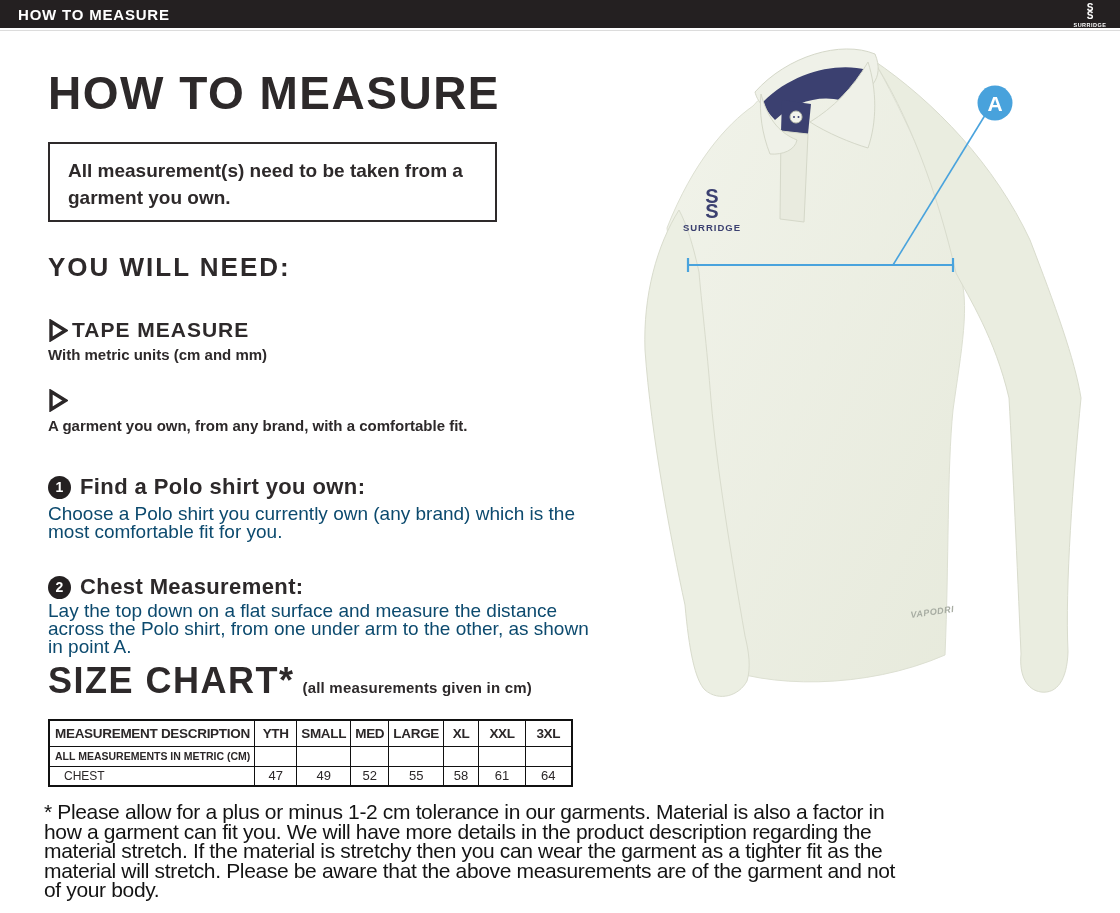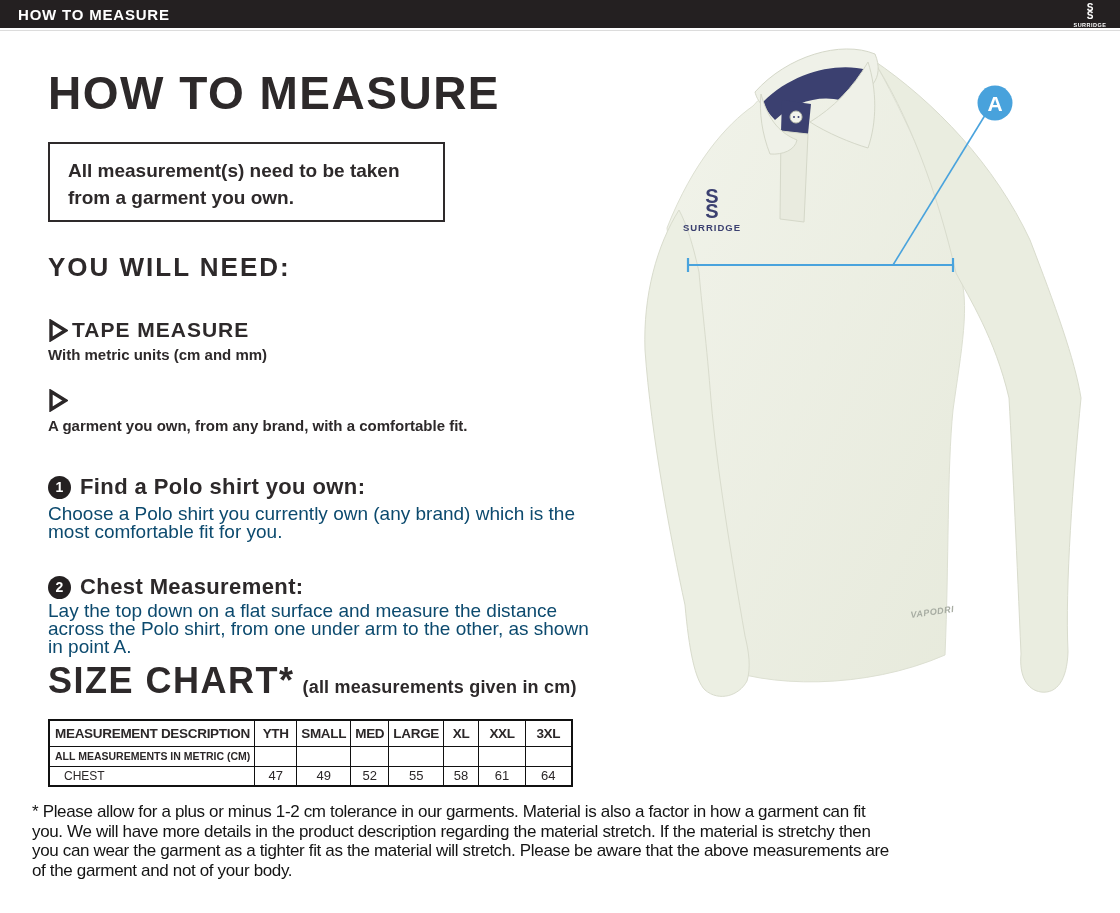--- a/index.html
+++ b/index.html
@@ -8,47 +8,47 @@
     font-family:"Liberation Sans", sans-serif;color:#2b2728;
   }
   .abs{position:absolute;}
   
   .topbar{left:0;top:0;width:1120px;height:28px;background:#242021;display:flex;align-items:center;}
   .topbar-title{color:#fff;font-size:15px;font-weight:700;letter-spacing:.8px;padding-left:18px;}
   .topbar-logo{position:absolute;right:8px;top:1px;}
   .topbar-rule{left:0;top:30px;width:1120px;height:1px;background:#dcdcdc;}
   
   .h1{left:48px;top:66px;font-size:46px;font-weight:800;letter-spacing:1.5px;color:#2d292a;}
-  .notice{left:48px;top:142px;width:397px;height:80px;border:2px solid #2e2a2b;box-sizing:border-box;
+  .notice{left:48px;top:142px;width:449px;height:80px;border:2px solid #2e2a2b;box-sizing:border-box;
           padding:13px 18px;font-size:19px;font-weight:700;line-height:27px;color:#2d292a;}
   .ywn{left:48px;top:252px;font-size:26px;font-weight:800;letter-spacing:2px;color:#2d292a;}
   .need-item{display:flex;align-items:center;gap:4px;}
   .need-label{font-size:21px;font-weight:700;letter-spacing:1px;color:#2d292a;}
   .need-desc{font-size:15px;font-weight:700;color:#2d292a;}
   .step-head{display:flex;align-items:center;gap:9px;}
   .step-num{width:23px;height:23px;border-radius:50%;background:#242021;color:#fff;font-size:14px;
             font-weight:700;display:flex;align-items:center;justify-content:center;}
   .step-title{font-size:22px;font-weight:700;letter-spacing:.4px;color:#2d292a;}
   .step-desc{font-size:19px;font-weight:400;line-height:18px;width:548px;color:#0c4a6e;}
   .sc-head{left:48px;top:660px;display:flex;align-items:baseline;}
   .sc-title{font-size:36px;font-weight:800;letter-spacing:1.5px;color:#2d292a;}
-  .sc-sub{font-size:18px;font-weight:700;margin-left:8px;letter-spacing:.2px;color:#2d292a;}
+  .sc-sub{font-size:15px;font-weight:700;margin-left:8px;letter-spacing:.2px;color:#2d292a;}
   
   table.size{left:48px;top:719px;border-collapse:collapse;table-layout:fixed;}
   table.size{position:absolute;}
   table.size td,table.size th{border:1px solid #111;padding:0 4px;box-sizing:border-box;overflow:hidden;white-space:nowrap;}
   table.size{border:2px solid #111;}
   th.c-desc{width:187px;} th.c-yth{width:42px;} th.c-small{width:50px;} th.c-med{width:38px;}
   th.c-large{width:50px;} th.c-xl{width:35px;} th.c-xxl{width:47px;} th.c-3xl{width:46px;}
   tr.hdr th{height:26px;font-size:13.5px;font-weight:700;letter-spacing:-.3px;text-align:center;}
   tr.hdr th:first-child{text-align:left;padding-left:5px;}
   tr.metric td{height:20px;font-size:10.5px;font-weight:700;text-align:left;padding-left:5px;}
   tr.vals td{height:20px;font-size:13px;text-align:center;}
   tr.vals td:first-child{font-size:12px;text-align:left;padding-left:14px;}
-  .disclaimer{left:32px;top:802px;width:868px;font-size:17px;line-height:19.5px;
+  .disclaimer{left:44px;top:802px;width:868px;font-size:21px;line-height:19.5px;
               letter-spacing:-.35px;color:#141414;font-weight:400;}
   .shirt-wrap{left:615px;top:40px;width:505px;height:680px;}
   .tri{display:block;}
 </style>
 </head>
 <body>
 
 <div class="abs topbar">
   <span class="topbar-title">HOW TO MEASURE</span>
   <svg class="topbar-logo" width="44" height="27" viewBox="0 0 44 27">

